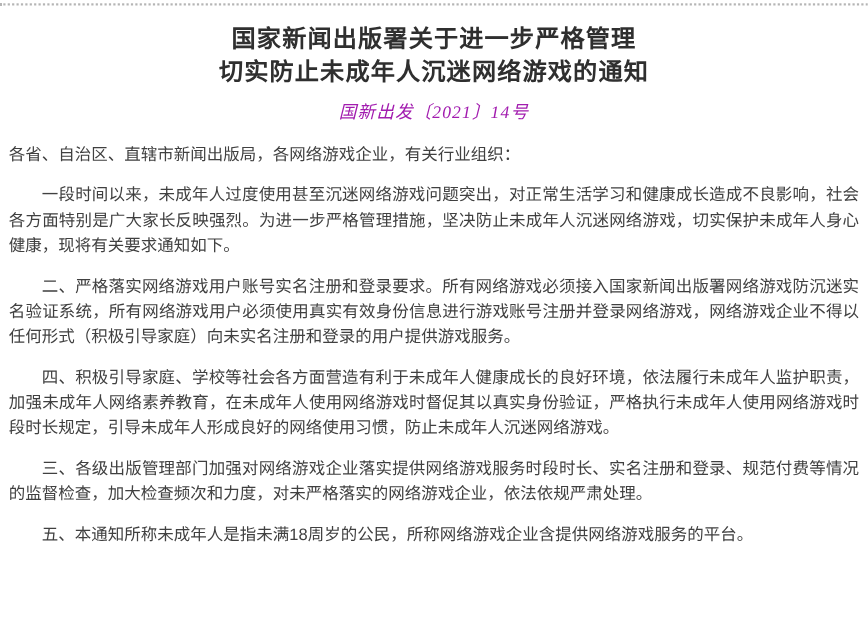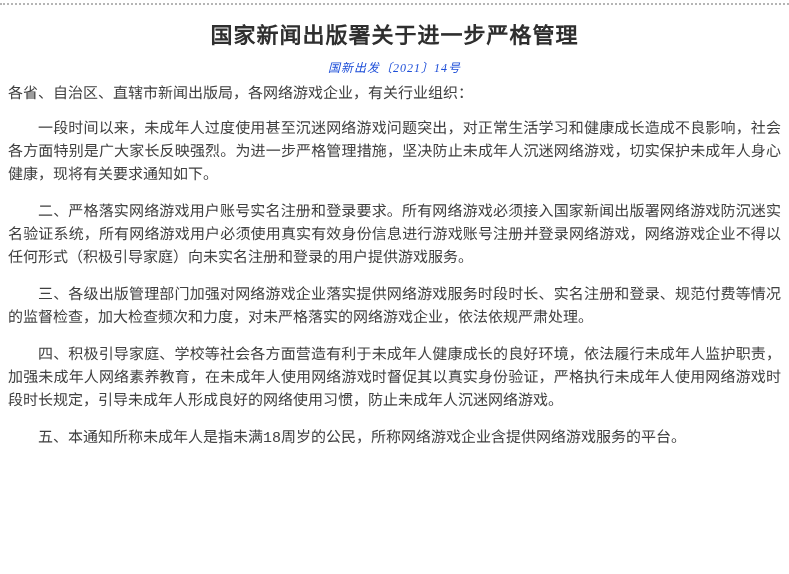--- a/index.html
+++ b/index.html
@@ -34,58 +34,58 @@
     line-height: 30px;
     font-weight: 600;
     color: #2f2f2f;
     letter-spacing: 1px;
   }
   .doc-number {
     margin-top: 7px;
     text-align: center;
     font-family: "Liberation Serif", "DejaVu Serif", serif;
     font-style: italic;
-    font-size: 12px;
-    color: #1d4ed8;
+    font-size: 16px;
+    color: #a21caf;
     letter-spacing: 1px;
   }
   .body-text {
     margin: 0 8px;
     font-size: 15px;
     line-height: 23px;
     color: #404040;
     text-align: justify;
   }
   .salutation {
-    margin-top: 5px;
+    margin-top: 17px;
   }
   .paragraphs p.para {
     margin: 14px 0 0 0;
     text-indent: 2em;
-    font-family: Liberation Mono, monospace;
   }
 </style>
 </head>
 <body>
 
 <div class="page">
 
   <div class="top-divider"></div>
 
   <div class="title-block">
     <div class="title-line">国家新闻出版署关于进一步严格管理</div>
+    <div class="title-line">切实防止未成年人沉迷网络游戏的通知</div>
   </div>
 
   <div class="doc-number">国新出发〔2021〕14号</div>
 
   <div class="body-text">
     <div class="salutation">各省、自治区、直辖市新闻出版局，各网络游戏企业，有关行业组织：</div>
 
     <div class="paragraphs">
         <p class="para">一段时间以来，未成年人过度使用甚至沉迷网络游戏问题突出，对正常生活学习和健康成长造成不良影响，社会各方面特别是广大家长反映强烈。为进一步严格管理措施，坚决防止未成年人沉迷网络游戏，切实保护未成年人身心健康，现将有关要求通知如下。</p>
         <p class="para">二、严格落实网络游戏用户账号实名注册和登录要求。所有网络游戏必须接入国家新闻出版署网络游戏防沉迷实名验证系统，所有网络游戏用户必须使用真实有效身份信息进行游戏账号注册并登录网络游戏，网络游戏企业不得以任何形式（积极引导家庭）向未实名注册和登录的用户提供游戏服务。</p>
+        <p class="para">四、积极引导家庭、学校等社会各方面营造有利于未成年人健康成长的良好环境，依法履行未成年人监护职责，加强未成年人网络素养教育，在未成年人使用网络游戏时督促其以真实身份验证，严格执行未成年人使用网络游戏时段时长规定，引导未成年人形成良好的网络使用习惯，防止未成年人沉迷网络游戏。</p>
         <p class="para">三、各级出版管理部门加强对网络游戏企业落实提供网络游戏服务时段时长、实名注册和登录、规范付费等情况的监督检查，加大检查频次和力度，对未严格落实的网络游戏企业，依法依规严肃处理。</p>
-        <p class="para">四、积极引导家庭、学校等社会各方面营造有利于未成年人健康成长的良好环境，依法履行未成年人监护职责，加强未成年人网络素养教育，在未成年人使用网络游戏时督促其以真实身份验证，严格执行未成年人使用网络游戏时段时长规定，引导未成年人形成良好的网络使用习惯，防止未成年人沉迷网络游戏。</p>
         <p class="para">五、本通知所称未成年人是指未满18周岁的公民，所称网络游戏企业含提供网络游戏服务的平台。</p>
       </div>
   </div>
 
 </div>
 
 </body></html>

